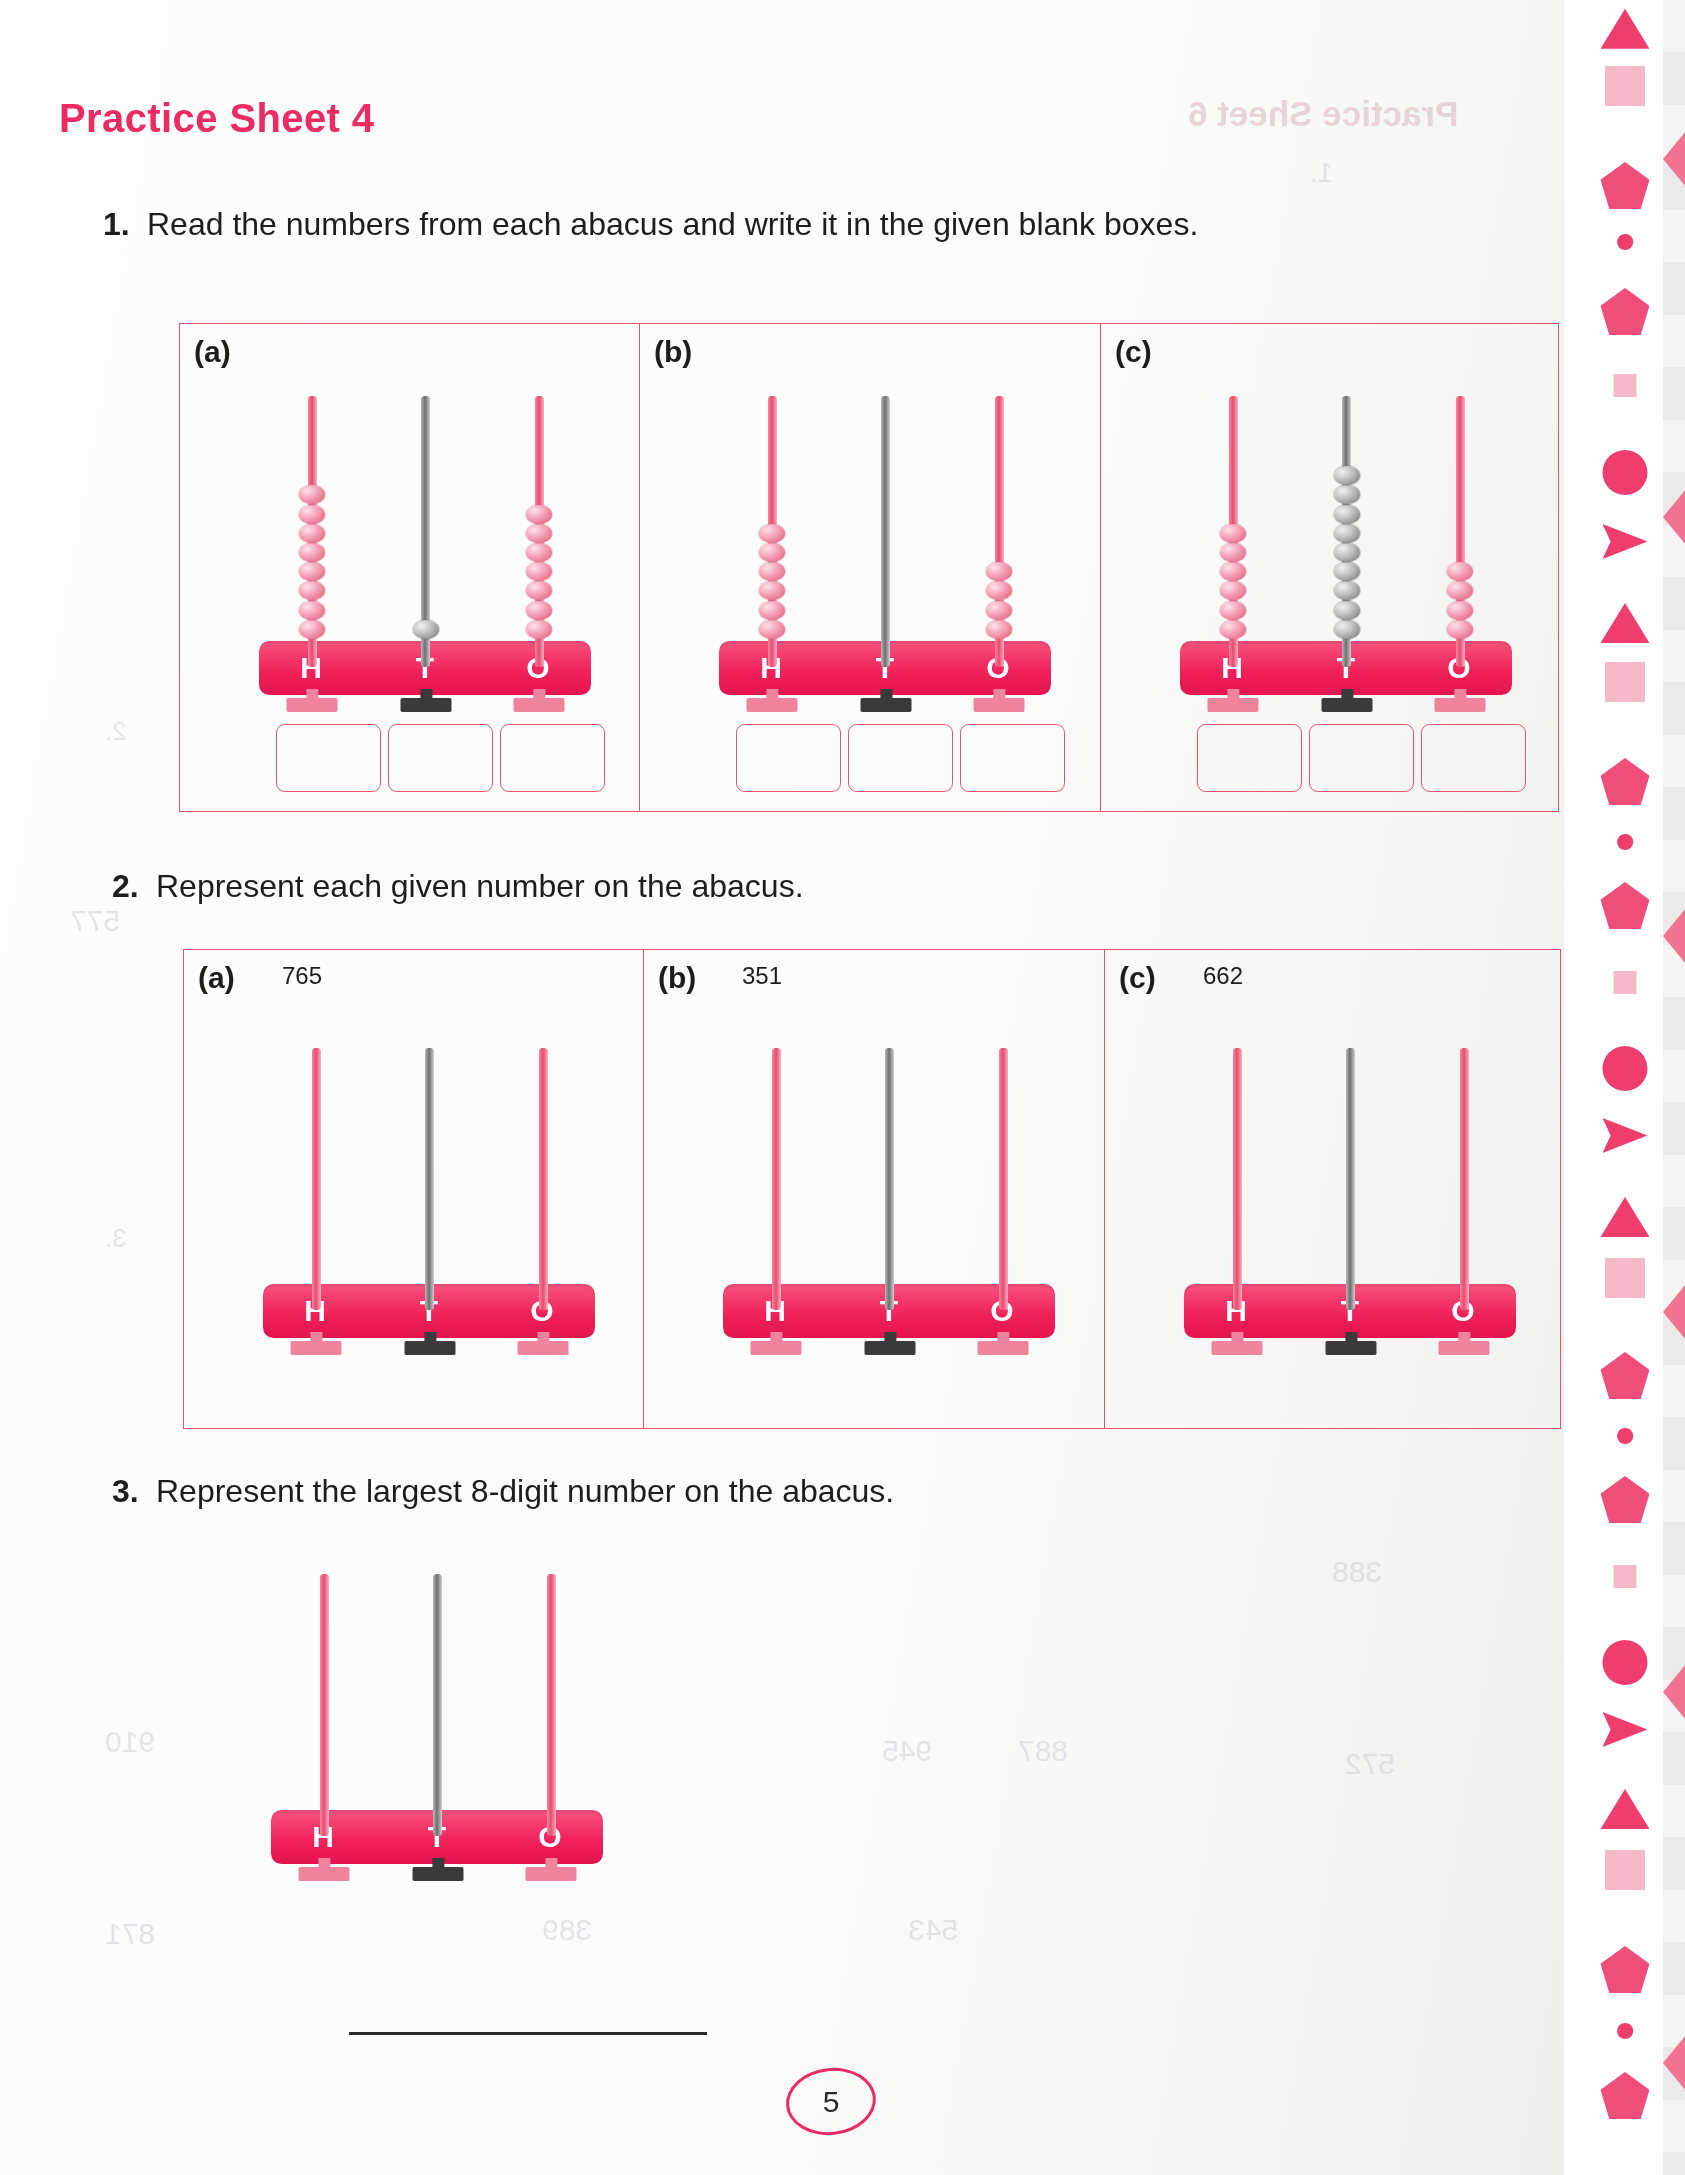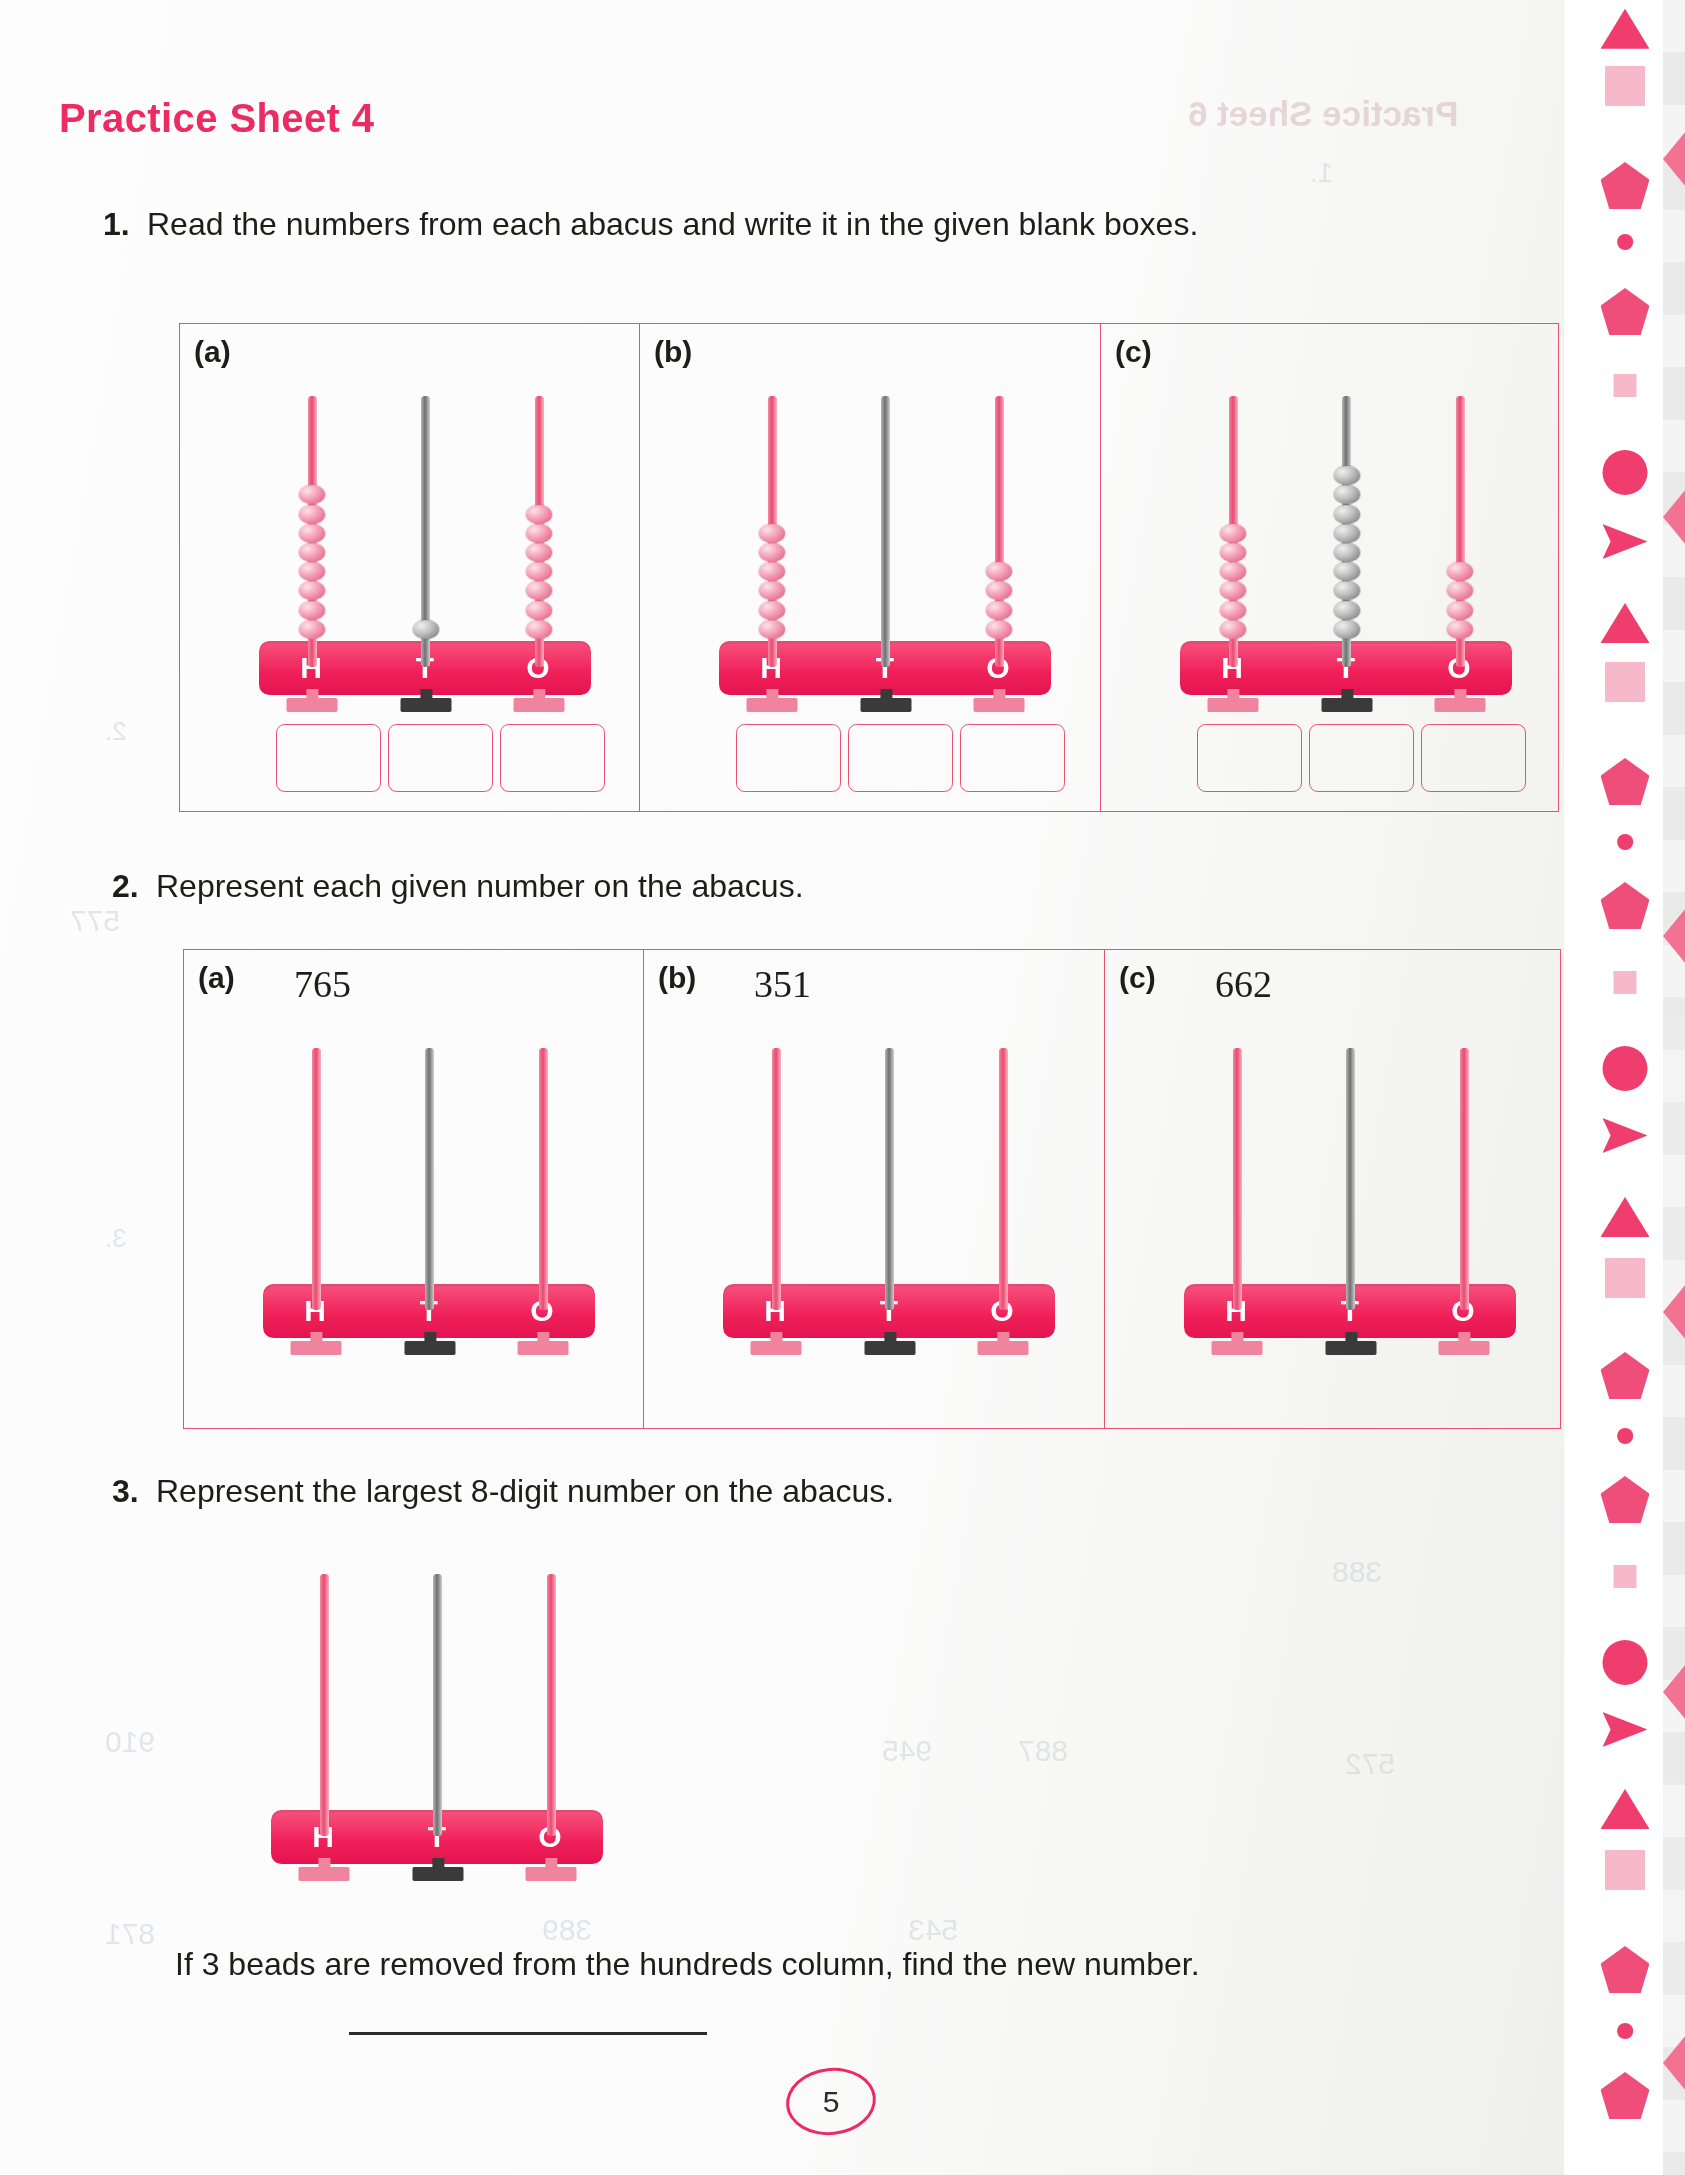--- a/index.html
+++ b/index.html
@@ -124,25 +124,24 @@
   .cell-label {
     position: absolute;
     left: 14px;
     top: 10.5px;
     font-size: 30px;
     font-weight: 700;
     color: #1d1d1b;
   }
   .cell-value {
     position: absolute;
-    left: 110px;
+    left: 98px;
     top: 12.2px;
-    font-size: 38px;
+    font-size: 24px;
     color: #1d1d1b;
-    font-family: Liberation Serif, serif;
   }
 
   
   .abacus { position: absolute; }
   .abacus .rod {
     position: absolute;
     bottom: 68px;
     width: 8.7px;
     border-radius: 3.5px;
   }
@@ -507,23 +506,20 @@
         <div class="stem"></div>
       </div>
     <div class="foot grey" style="left:167px;">
         <div class="stem"></div>
       </div>
     <div class="foot pink" style="left:280px;">
         <div class="stem"></div>
       </div>
   </div>
 
-  <div class="q" style="left:175px; top:1943px; width:1389px; text-align:justify;">
-    <span class="txt" style="margin-left:0;">If 3 beads are removed from the hundreds column, find the new number.</span>
-  </div>
   <div class="blankline" style="left:349px; top:2032px; width:358px;"></div>
 
   <div id="page-number">
     <span>5</span>
   </div>
 
   <div id="side-strip">
     <div class="sh tri" style="top:8.7px;"></div>
     <div class="sh square" style="top:66px;"></div>
     <div class="sh pent" style="top:162px;"></div>

